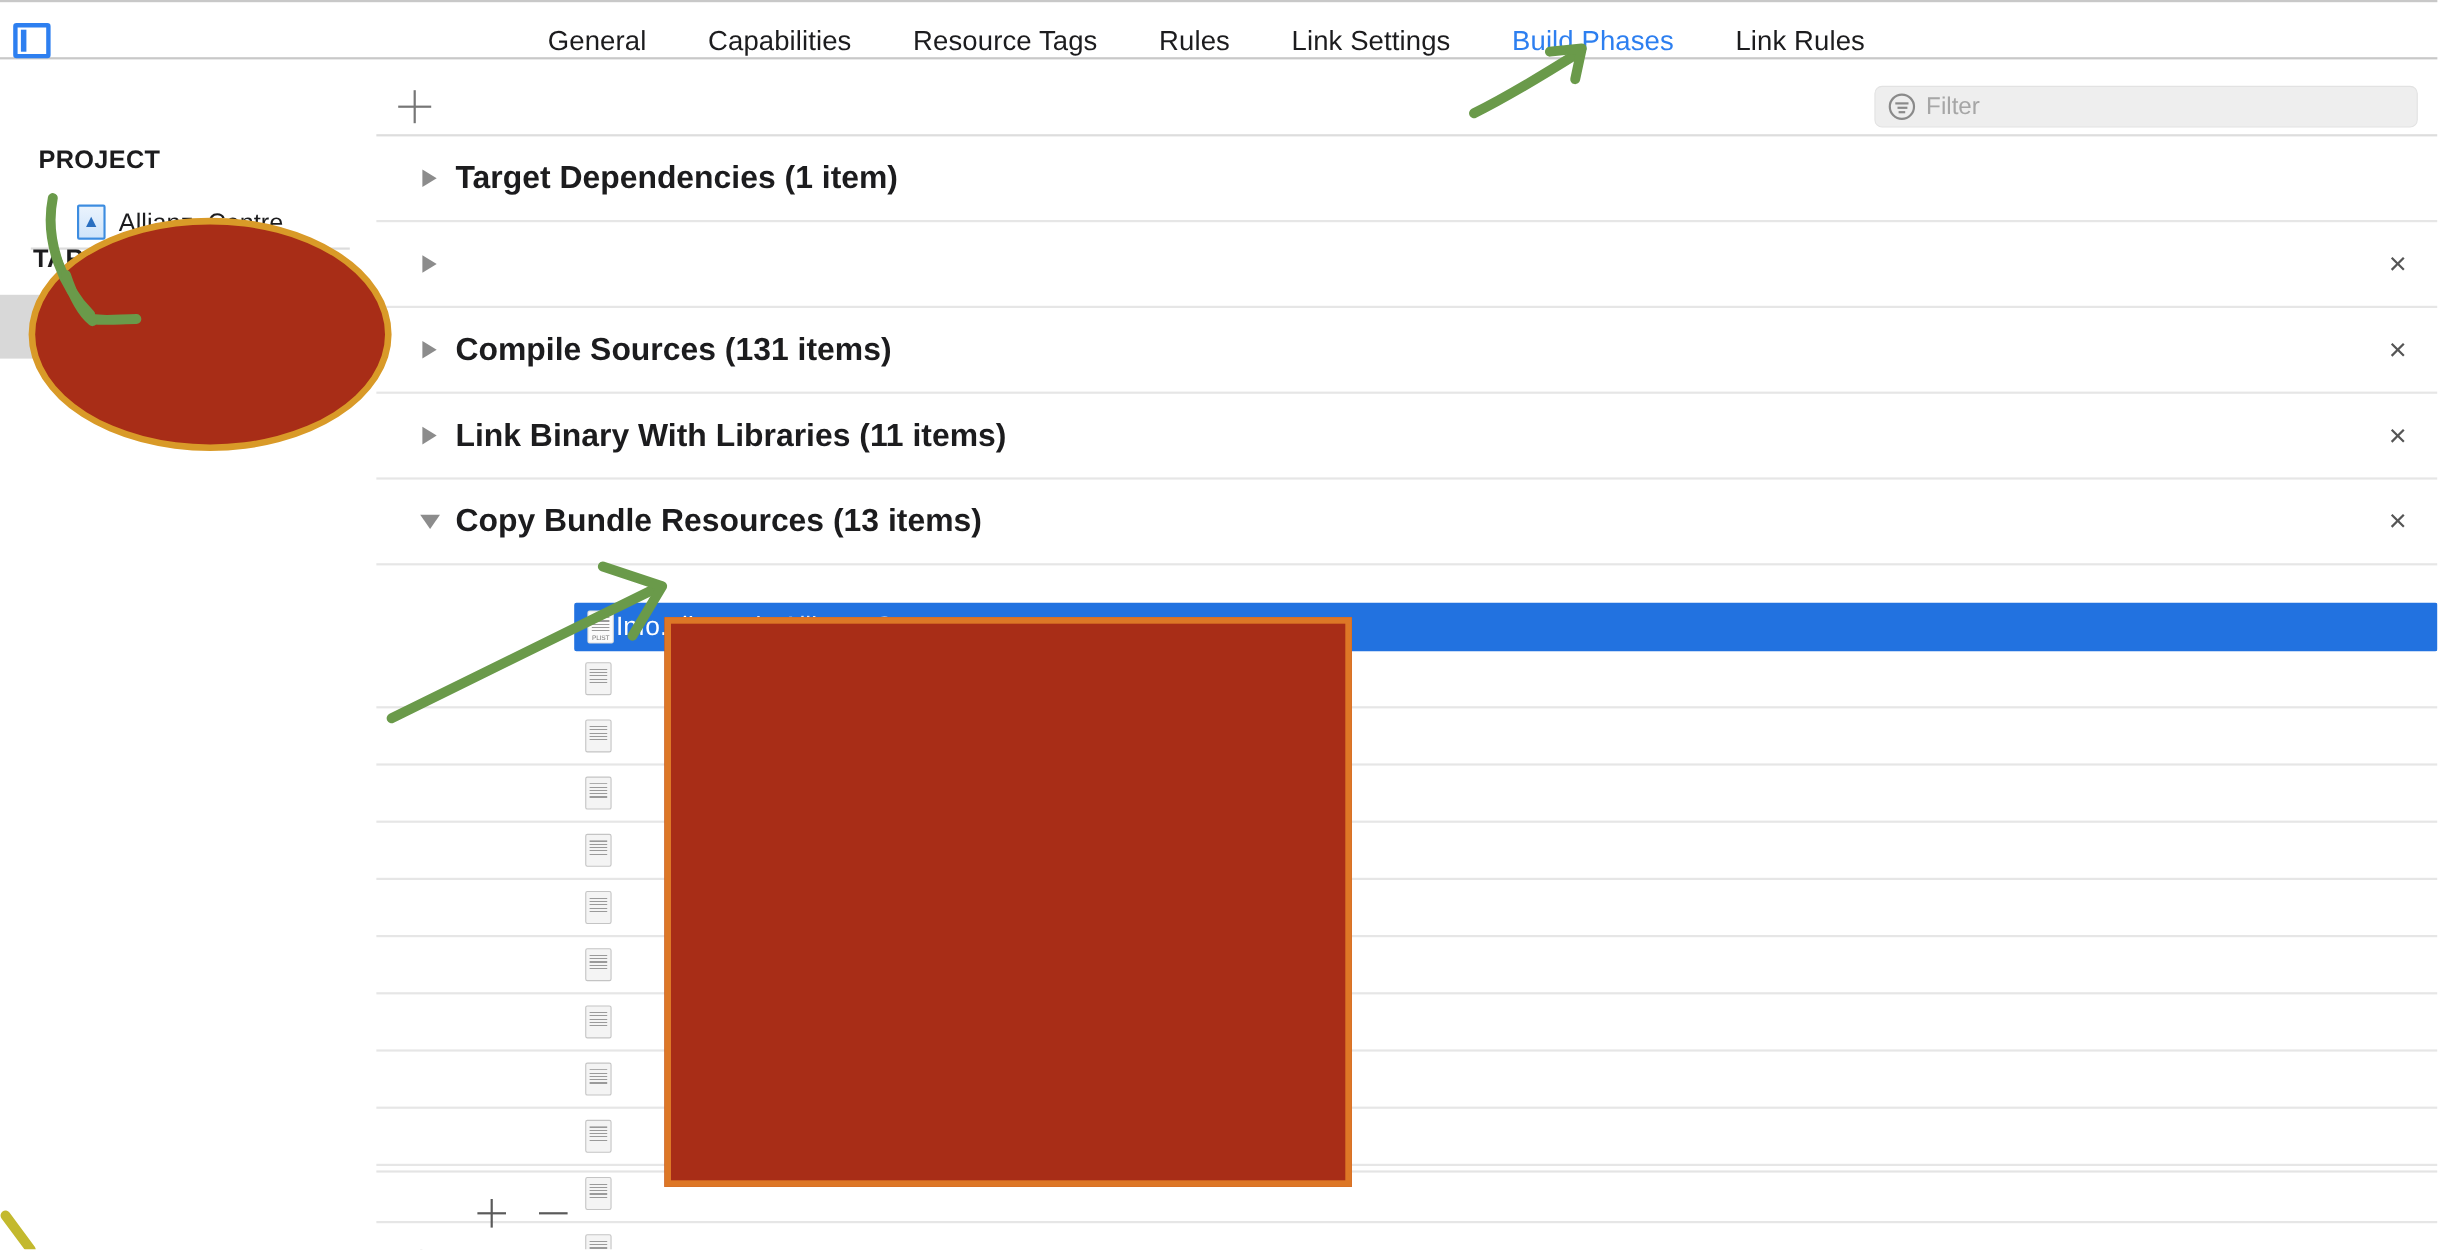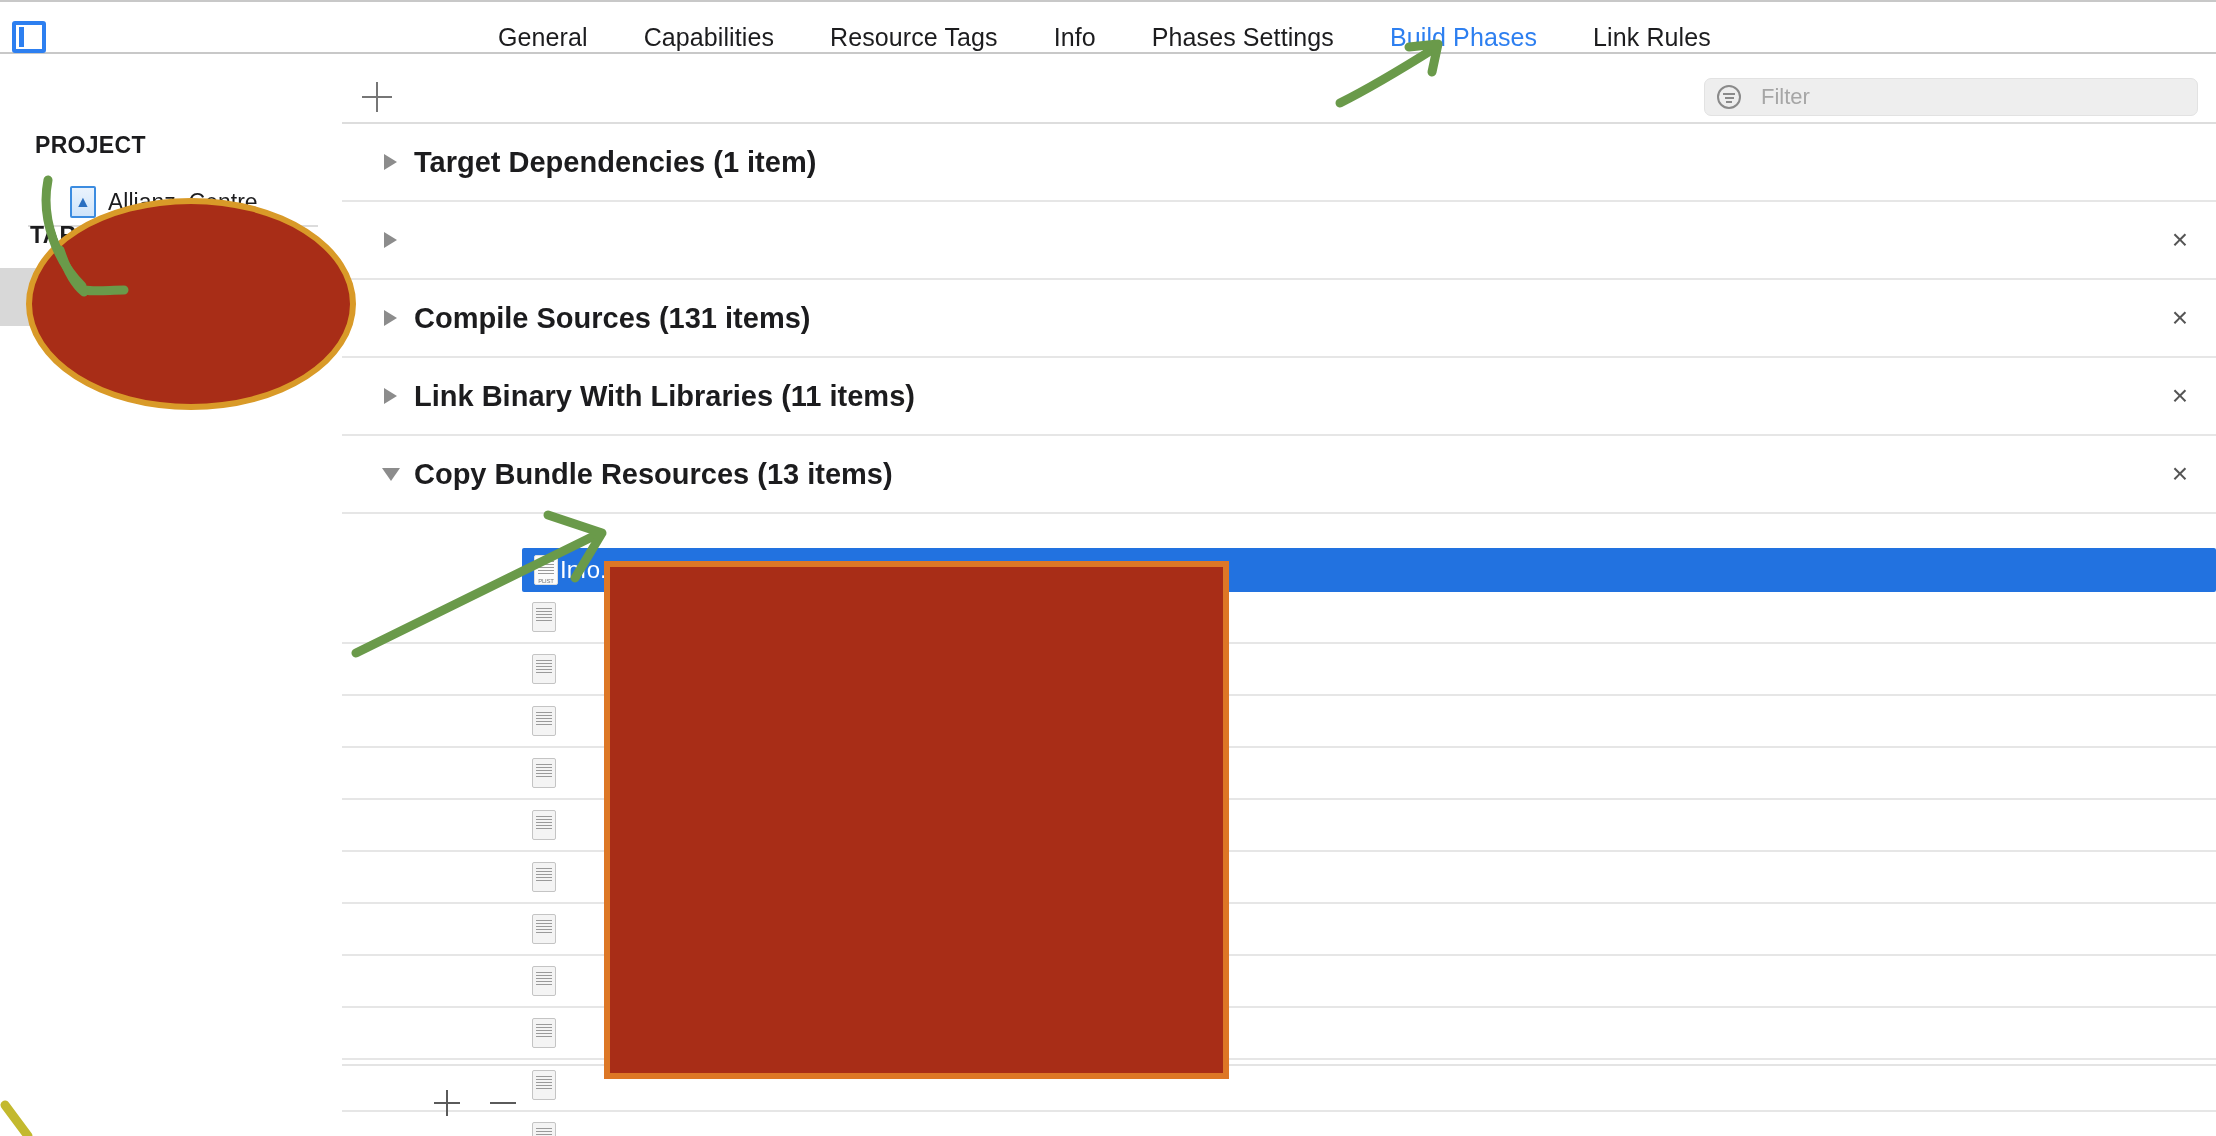--- a/index.html
+++ b/index.html
@@ -174,21 +174,21 @@
     position: absolute;
     right: 18px; top: 8px;
     width: 494px; height: 38px;
     background: #eeeeee;
     border: 1px solid #e2e2e2;
     border-radius: 7px;
     box-sizing: border-box;
     display: flex;
     align-items: center;
     padding-left: 12px;
-    gap: 20px;
+    gap: 10px;
   }
   .filter-icon {
     width: 24px; height: 24px;
     border: 2px solid #8a8a8a;
     border-radius: 50%;
     box-sizing: border-box;
     position: relative;
     flex: 0 0 auto;
   }
   .filter-icon i {
@@ -378,22 +378,22 @@
 <body>
 
 <div class="tabbar">
   <div class="editor-toggle">
     <span class="bar"></span>
   </div>
   <div class="tabs">
     <div class="tab">General</div>
     <div class="tab">Capabilities</div>
     <div class="tab">Resource Tags</div>
-    <div class="tab">Info</div>
-    <div class="tab">Phases Settings</div>
+    <div class="tab">Rules</div>
+    <div class="tab">Link Settings</div>
     <div class="tab active">Build Phases</div>
     <div class="tab">Link Rules</div>
   </div>
 </div>
 
 <div class="sidebar">
   <div class="sb-section-title sb-project-title">PROJECT</div>
 
   <div class="sb-row sb-row-project">
     <span class="proj-icon">

